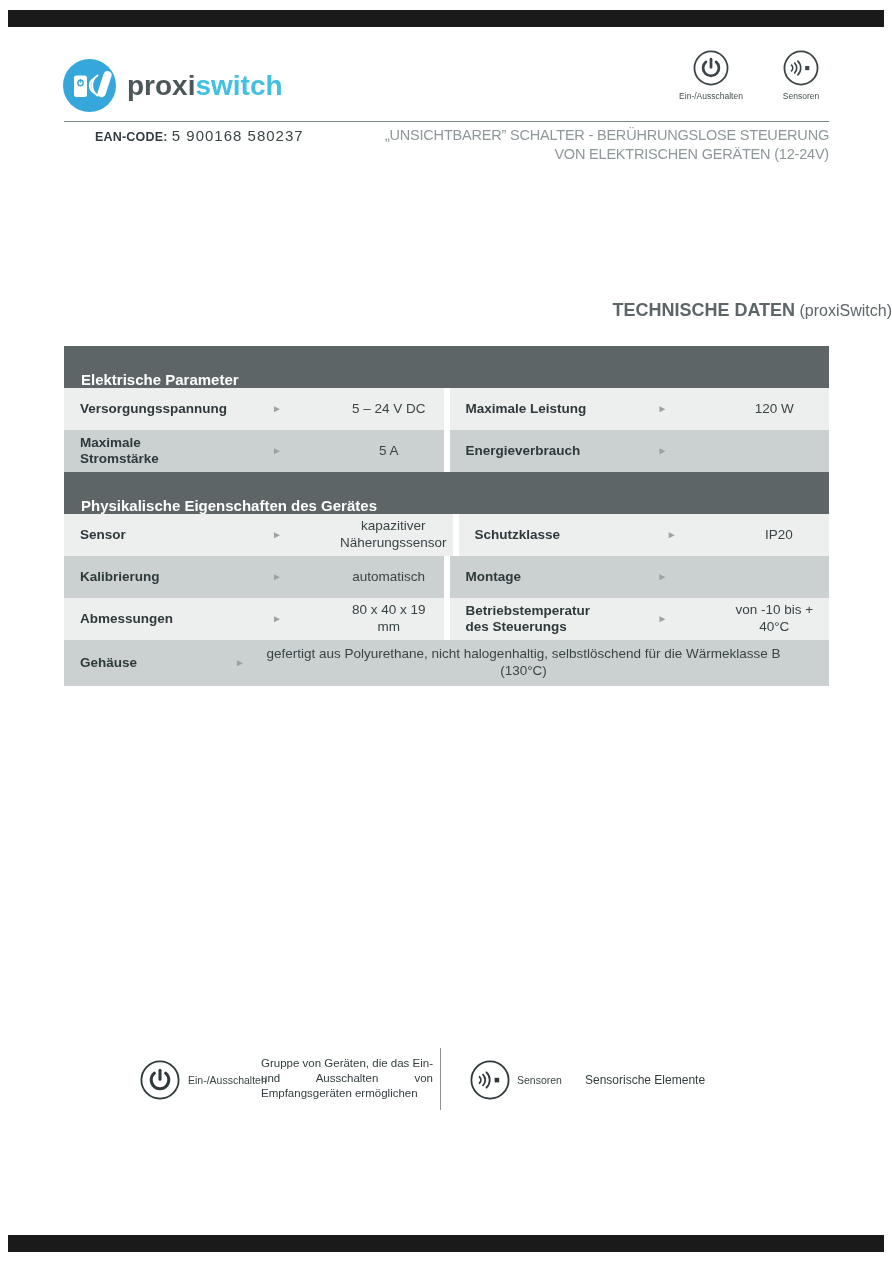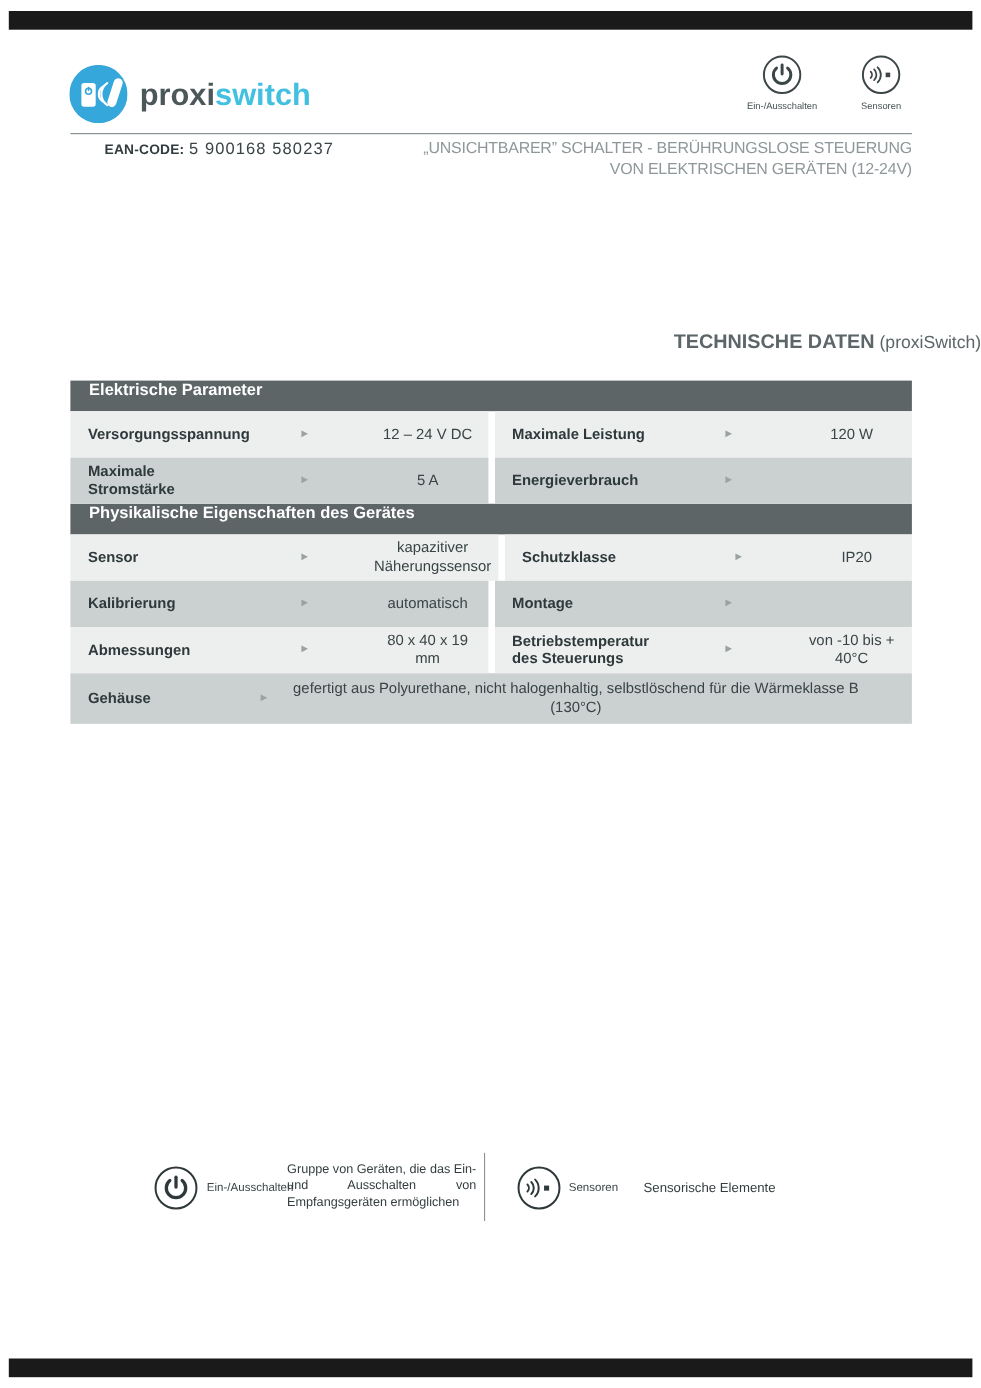--- a/index.html
+++ b/index.html
@@ -32,22 +32,22 @@
   .tagline { position:absolute; right:63px; top:126px; text-align:right;
              font-size:14.5px; line-height:19px; color:#8e979a; letter-spacing:-.2px; }
 
   
   .title { position:absolute; top:300px; left:0; width:100%; text-align:right; color:#5c6568; }
   .title .main { font-weight:bold; font-size:18px; }
   .title .suffix { font-size:16px; }
 
   
   .table { position:absolute; left:64px; top:346px; width:765px; font-size:13.5px; }
-  .sec-header { height:28px; background:#5d6567; color:#ffffff; font-weight:bold; font-size:15px;
-                display:flex; align-items:flex-start; padding-left:17px; }
+  .sec-header { height:42px; background:#5d6567; color:#ffffff; font-weight:bold; font-size:15px;
+                display:flex; align-items:flex-end; padding-left:17px; }
   .trow { display:flex; gap:6px; background:#ffffff; }
   .half { flex:1; display:flex; align-items:center; min-height:42px;gap:37px; }
   .light .half, .fullrow.light { background:#edefee; }
   .dark .half, .fullrow.dark { background:#cbd1d1; }
   .cell-label { width:156px; padding-left:16px; font-weight:bold; color:#2e393b;
                 line-height:1.2; white-space:pre-line; }
   .cell-arrow { width:40px; text-align:center; color:#9aa2a2; font-size:10px; line-height:1; }
   .cell-value { flex:1; text-align:center; color:#394446; line-height:1.25;
                 white-space:pre-line; padding:4px 6px; }
   .fullrow { display:flex; align-items:center; min-height:46px; }
@@ -132,21 +132,21 @@
   <div class="table">
 
     <div class="sec-header">
       <span>Elektrische Parameter</span>
     </div>
 
     <div class="trow light">
       <div class="half">
         <div class="cell-label">Versorgungsspannung</div>
         <div class="cell-arrow">►</div>
-        <div class="cell-value">12 – 24 V DC</div>
+        <div class="cell-value">5 – 24 V DC</div>
       </div>
       <div class="half">
         <div class="cell-label">Maximale Leistung</div>
         <div class="cell-arrow">►</div>
         <div class="cell-value">120 W</div>
       </div>
     </div>
 
     <div class="trow dark">
       <div class="half">

